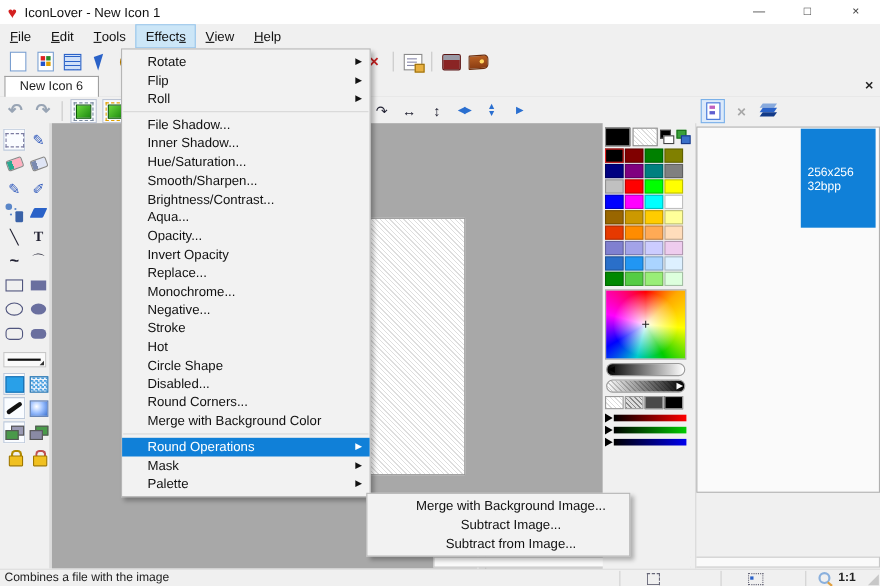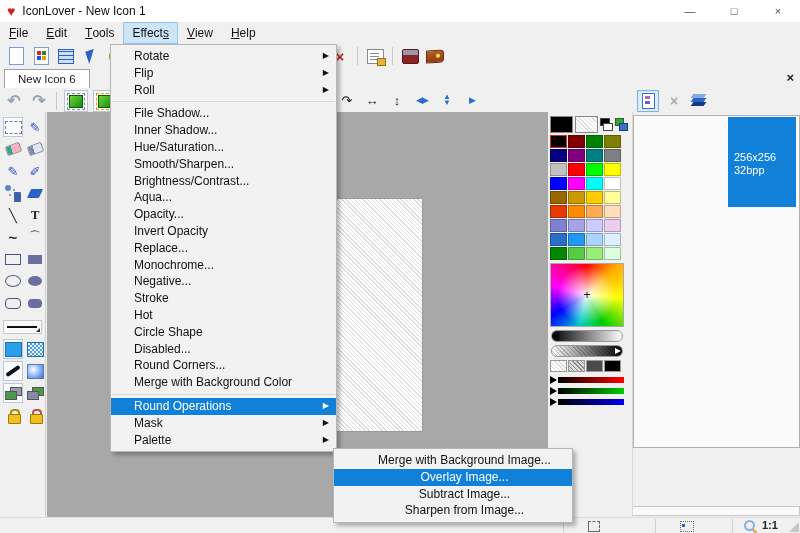--- a/index.html
+++ b/index.html
@@ -510,20 +510,21 @@
 
     <div class="list-panel">
       <div class="preview-tile">
         <div>256x256</div>
         <div>32bpp</div>
       </div>
     </div>
   </div>
 
   <div class="statusbar">
+    <span class="status-msg">Combines a file with the image</span>
     <i class="sb-sep" style="left:563px;"></i>
     <i class="i-crop"></i>
     <i class="sb-sep" style="left:655px;"></i>
     <i class="i-selinfo"></i>
     <i class="sb-sep" style="left:732px;"></i>
     <i class="i-mag"></i>
     <span class="zoom-label">1:1</span>
     <i class="grip"></i>
   </div>
 
@@ -550,18 +551,17 @@
       <div class="menu-item"><span class="mi-label">Round Corners...</span></div>
       <div class="menu-item"><span class="mi-label">Merge with Background Color</span></div>
       <div class="menu-sep"></div>
       <div class="menu-item hl"><span class="mi-label">Round Operations</span><span class="mi-arrow">▶</span></div>
       <div class="menu-item"><span class="mi-label">Mask</span><span class="mi-arrow">▶</span></div>
       <div class="menu-item"><span class="mi-label">Palette</span><span class="mi-arrow">▶</span></div>
     </div>
 
   <div class="menu" id="file-ops-submenu">
       <div class="menu-item"><span class="mi-label">Merge with Background Image...</span></div>
-      <div class="menu-item hl"><span class="mi-label">Overlay Image...</span></div>
       <div class="menu-item"><span class="mi-label">Subtract Image...</span></div>
-      <div class="menu-item"><span class="mi-label">Sharpen from Image...</span></div>
+      <div class="menu-item"><span class="mi-label">Subtract from Image...</span></div>
     </div>
 
 </div>
 
 </body></html>

